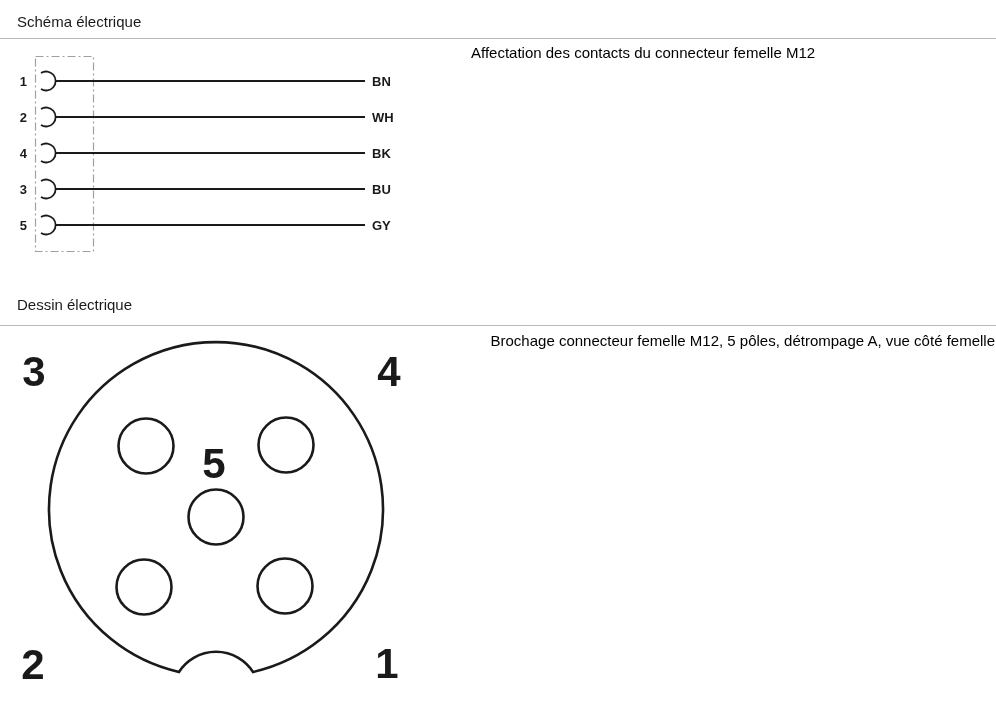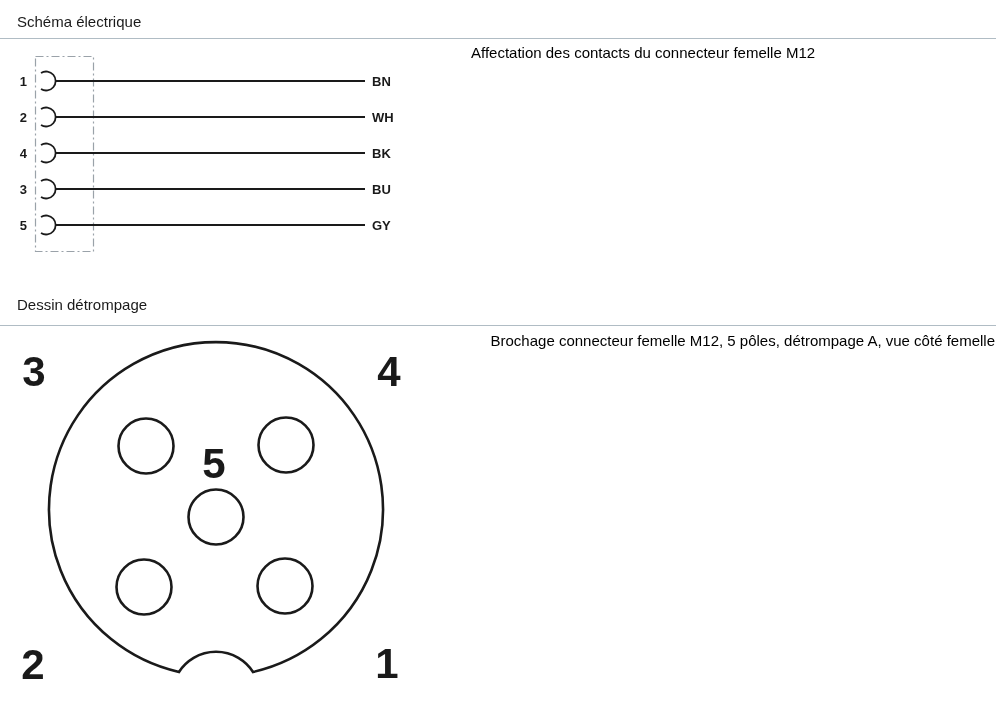--- a/index.html
+++ b/index.html
@@ -95,21 +95,21 @@
     </g>
 
     <g>
       <text class="pin-num" x="27" y="184.5" text-anchor="end">5</text>
       <path class="draw-stroke" stroke-width="1.8" d="M41 172 A9.5 9.5 0 1 1 41 188"></path>
       <line class="draw-stroke" stroke-width="1.8" x1="55.5" y1="180" x2="365" y2="180"></line>
       <text class="wire-label" x="372" y="184.5">GY</text>
     </g>
   </svg>
 
-  <h2 class="section-heading" style="top:296px;">Dessin détrompage</h2>
+  <h2 class="section-heading" style="top:296px;">Dessin électrique</h2>
 
   <div class="divider" style="top:325px;"></div>
 
   <div class="description" style="top:330px; width:524px;text-align:right;">Brochage connecteur femelle M12, 5 pôles, détrompage A, vue côté femelle</div>
 
   <svg class="diagram-svg" style="top:332px;" width="440" height="365" viewBox="0 0 440 365">
 
     <path class="draw-stroke" stroke-width="2.6" d="M179 340 A167 167 0 1 1 253 340 A44 44 0 0 0 179 340 Z"></path>
 
     <circle class="draw-stroke" stroke-width="2.6" cx="146" cy="114" r="27.5"></circle>

